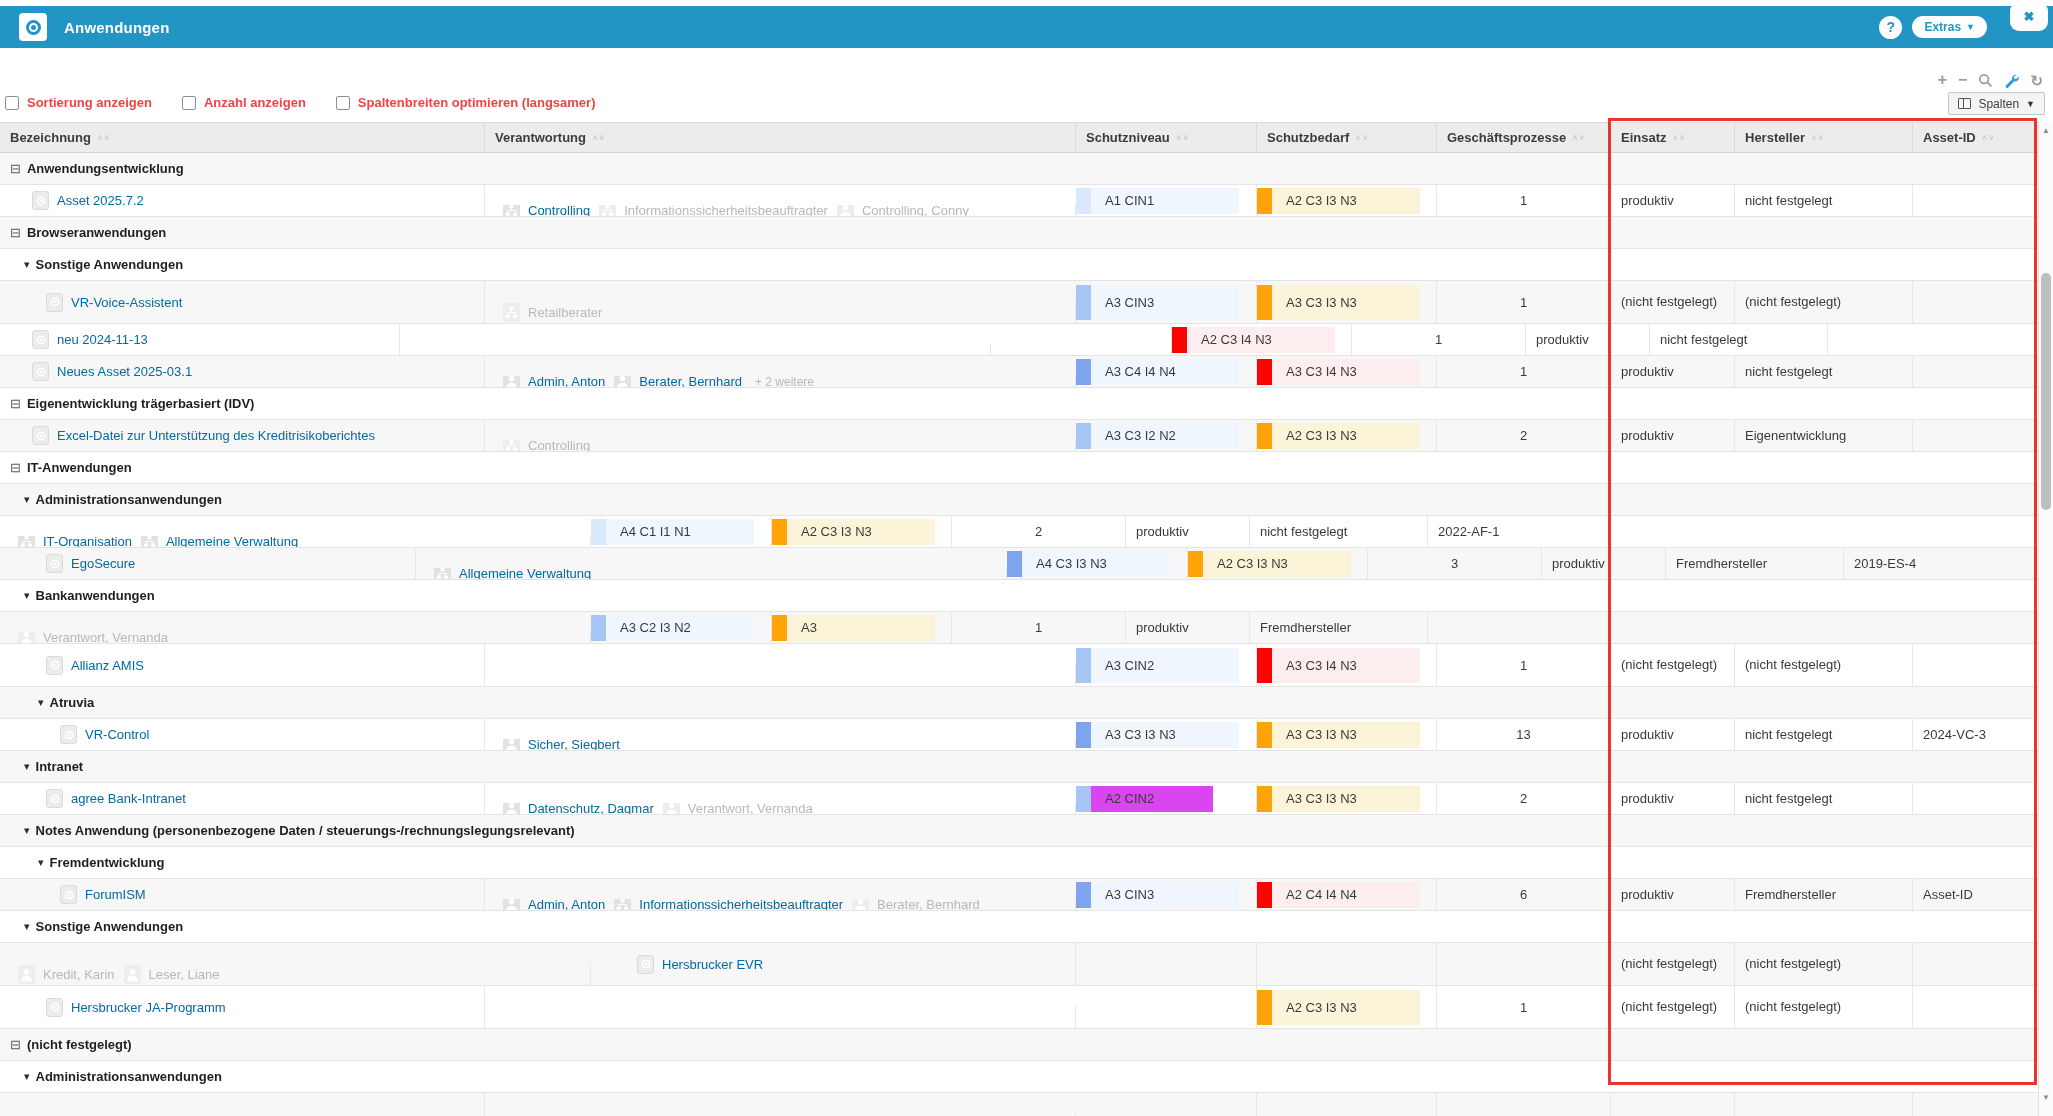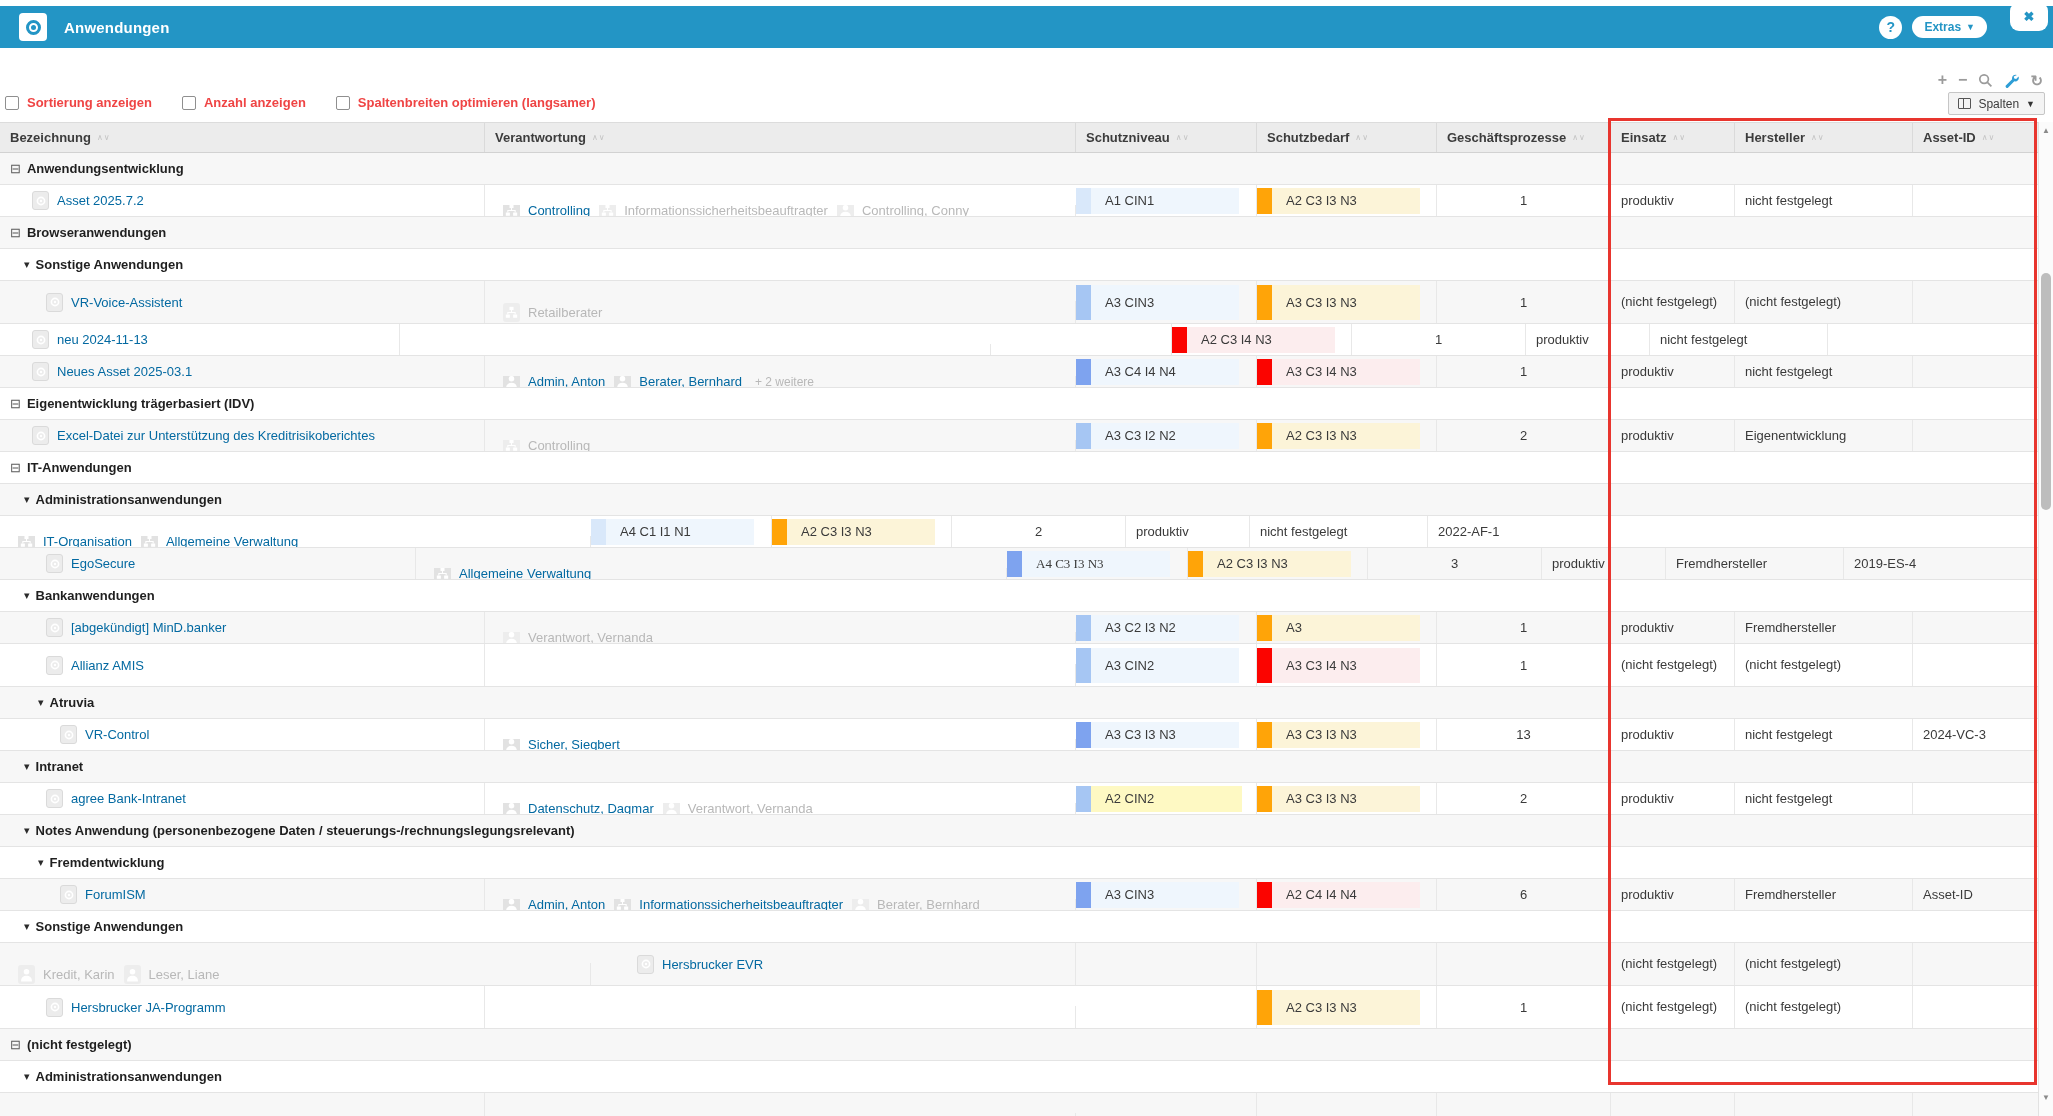--- a/index.html
+++ b/index.html
@@ -490,21 +490,21 @@
                   <rect x="5.5" y="1" width="5" height="4" fill="#fff"></rect>
                   <rect x="1" y="10.5" width="5" height="4" fill="#fff"></rect>
                   <rect x="10" y="10.5" width="5" height="4" fill="#fff"></rect>
                   <path d="M8 5v3M3.5 10.5V8h9v2.5" stroke="#fff" stroke-width="1.3" fill="none"></path>
                 </svg>
               </span>
               <span class="ilabel">Allgemeine Verwaltung</span>
             </span>
           </div>
           <div class="cell" style="width: 181px;">
-            <div class="block" style="background: rgb(239, 246, 253); width: 163px; font-family: Liberation Serif, serif;">
+            <div class="block" style="background: rgb(239, 246, 253); width: 163px;">
               <span class="bar" style="background: rgb(126, 163, 239);"></span>
               <span class="btext">A4 C3 I3 N3</span>
             </div>
           </div>
           <div class="cell" style="width: 180px;">
             <div class="block" style="background: rgb(252, 244, 216); width: 163px;">
               <span class="bar" style="background: rgb(255, 164, 8);"></span>
               <span class="btext">A2 C3 I3 N3</span>
             </div>
           </div>
@@ -513,29 +513,20 @@
           <div class="cell txtcell" style="width: 178px;">Fremdhersteller</div>
           <div class="cell txtcell" style="width: 125px;">2019-ES-4</div>
         </div>
         <div class="trow" style="height: 32px;">
           <div class="gcell" style="padding-left: 24px;">
             <span class="gglyph tri">▾</span>
             <span class="glabel">Bankanwendungen</span>
           </div>
         </div>
         <div class="trow shade" style="height: 32px;">
-          <div class="cell" style="width: 485px; padding-left: 46px;">
-            <span class="iconbox asset">
-              <svg width="12" height="14" viewBox="0 0 12 14">
-                <circle cx="6" cy="7" r="3.6" fill="none" stroke="#fff" stroke-width="1.6"></circle>
-                <circle cx="6" cy="7" r="1.2" fill="#fff"></circle>
-              </svg>
-            </span>
-            <span class="ilabel">[abgekündigt] MinD.banker</span>
-          </div>
           <div class="cell resp" style="width: 591px;">
             <span class="pair">
               <span class="iconbox" style="background: rgb(237, 237, 237);">
                 <svg width="13" height="15" viewBox="0 0 14 16">
                   <circle cx="7" cy="5" r="3" fill="#fff"></circle>
                   <path d="M1.2 14.6c0-3.2 2.6-5.2 5.8-5.2s5.8 2 5.8 5.2v1H1.2z" fill="#fff"></path>
                 </svg>
               </span>
               <span class="ilabel muted">Verantwort, Vernanda</span>
             </span>
@@ -659,21 +650,21 @@
               <span class="iconbox" style="background: rgb(237, 237, 237);">
                 <svg width="13" height="15" viewBox="0 0 14 16">
                   <circle cx="7" cy="5" r="3" fill="#fff"></circle>
                   <path d="M1.2 14.6c0-3.2 2.6-5.2 5.8-5.2s5.8 2 5.8 5.2v1H1.2z" fill="#fff"></path>
                 </svg>
               </span>
               <span class="ilabel muted">Verantwort, Vernanda</span>
             </span>
           </div>
           <div class="cell" style="width: 181px;">
-            <div class="block" style="background: #fef9c3; width: 166px;">
+            <div class="block" style="background: #d946ef; width: 137px;">
               <span class="bar" style="background: rgb(166, 198, 243);"></span>
               <span class="btext">A2 CIN2</span>
             </div>
           </div>
           <div class="cell" style="width: 180px;">
             <div class="block" style="background: rgb(252, 244, 216); width: 163px;">
               <span class="bar" style="background: rgb(255, 164, 8);"></span>
               <span class="btext">A3 C3 I3 N3</span>
             </div>
           </div>

